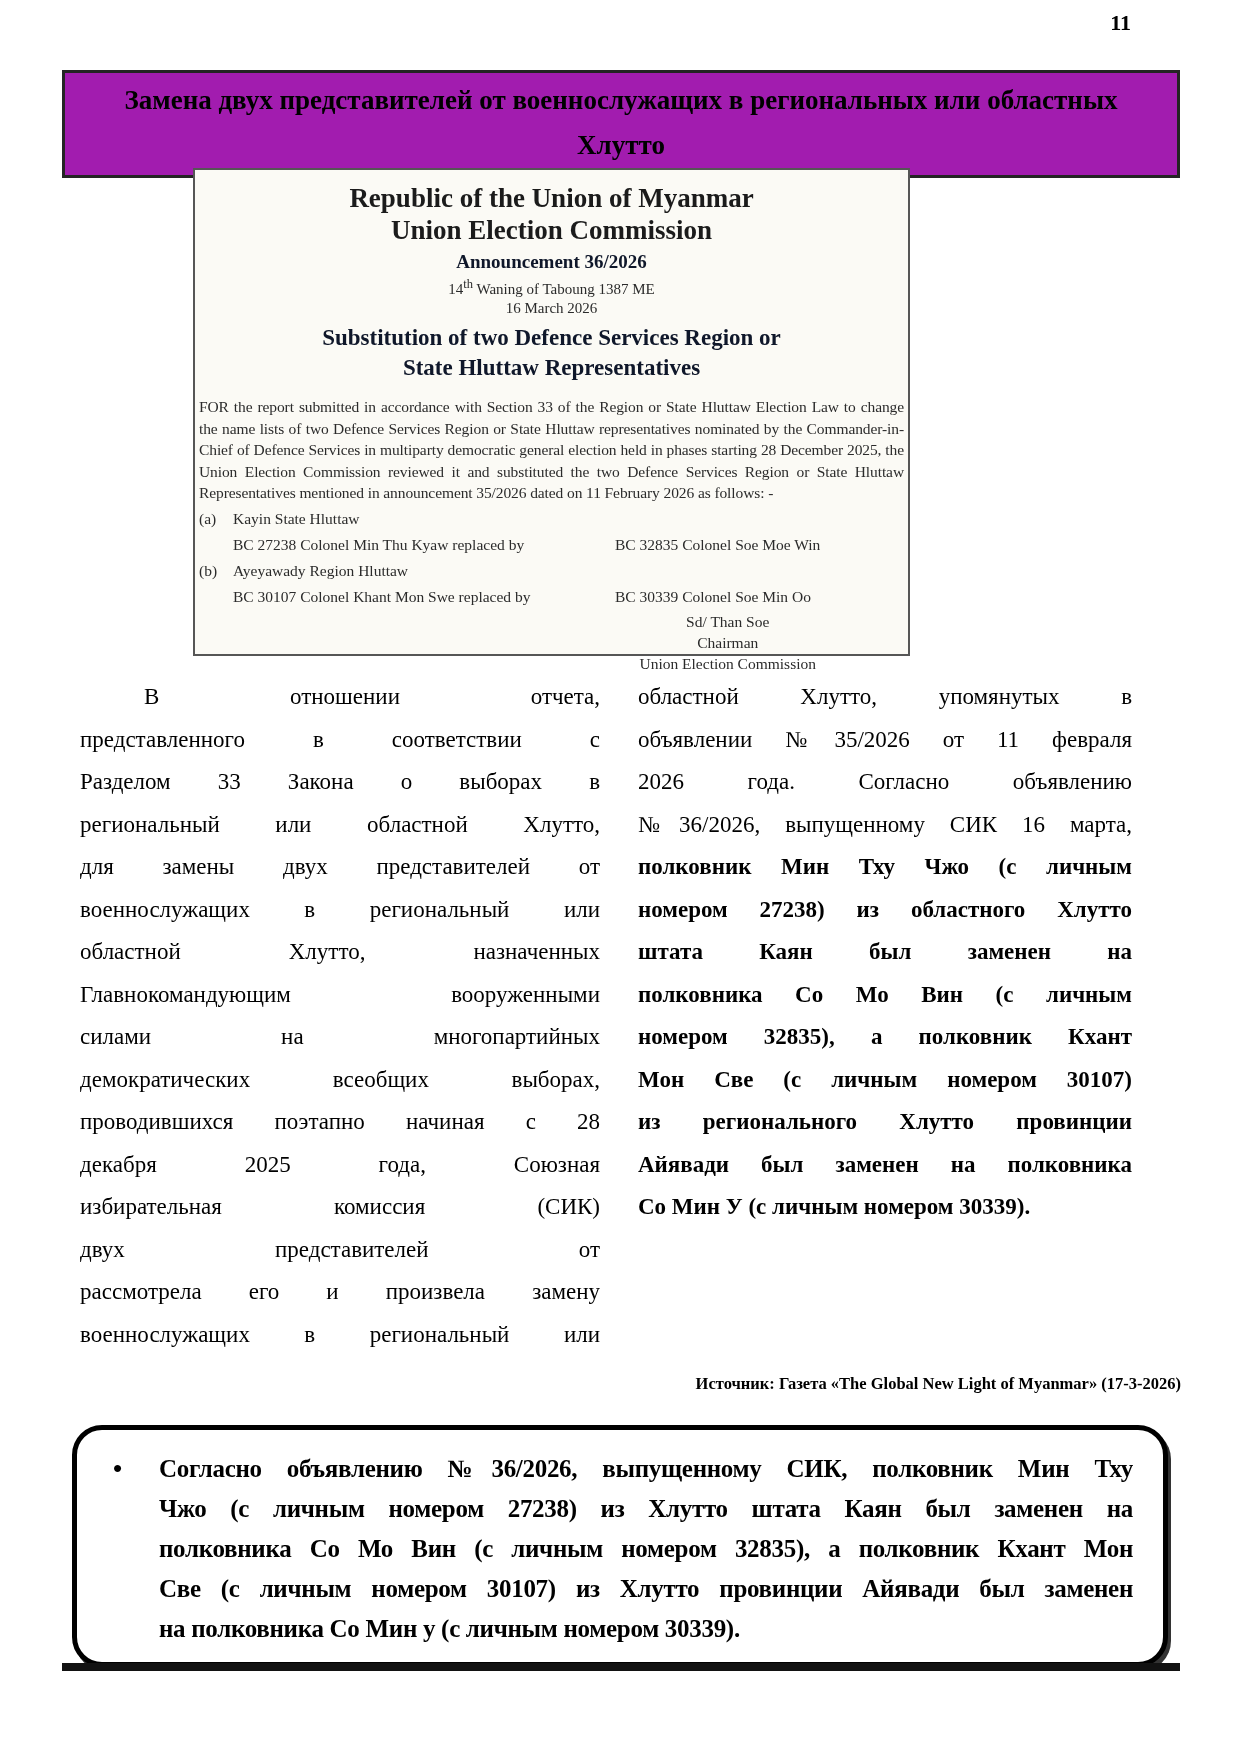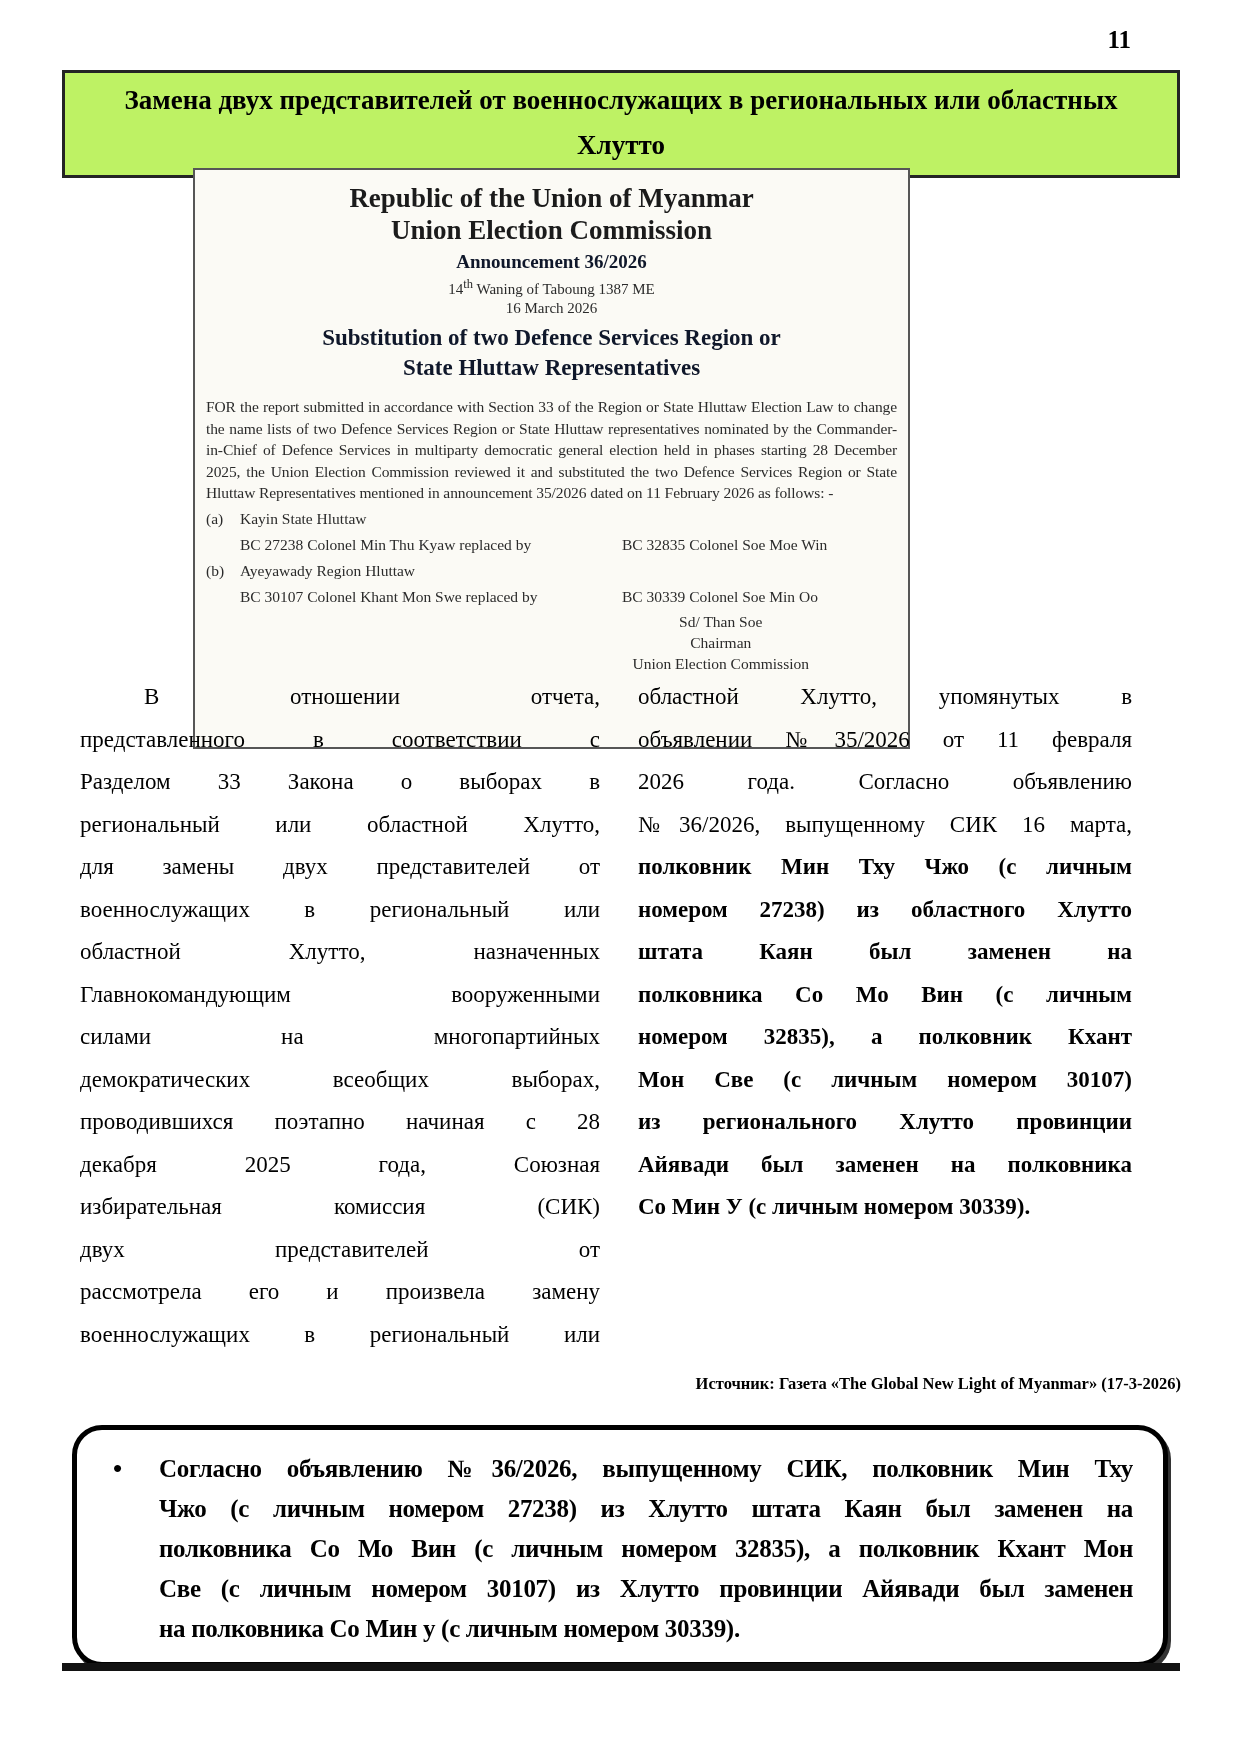--- a/index.html
+++ b/index.html
@@ -1,31 +1,31 @@
 <!DOCTYPE html>
 <html><head>
 <meta charset="utf-8">
 <style>
   html,body { margin:0; padding:0; background:#ffffff; }
   .page {
     position:relative; width:1241px; height:1755px; background:#ffffff;
     font-family:"Liberation Serif","DejaVu Serif",serif; color:#000;
     overflow:hidden;
   }
-  .page-number { position:absolute; top:26px; right:110px; font-size:25px; font-weight:bold; }
+  .page-number { position:absolute; top:10px; right:110px; font-size:22px; font-weight:bold; }
 
   .title-banner {
     position:absolute; left:62px; top:70px; width:1118px; box-sizing:border-box;
-    background:#bef264; border:3px solid #242424; text-align:center;
+    background:#a21caf; border:3px solid #242424; text-align:center;
     font-weight:bold; font-size:27px; line-height:45px; padding:5px 40px 7px;
   }
 
   .scan {
-    position:absolute; left:193px; top:168px; width:717px; height:581px; box-sizing:border-box;
-    background:#fbfaf5; border:2px solid #565656; padding:12px 11px 0; color:#2b2b2b;
+    position:absolute; left:193px; top:168px; width:717px; height:488px; box-sizing:border-box;
+    background:#fbfaf5; border:2px solid #565656; padding:12px 4px 0; color:#2b2b2b;
   }
   .scan-h1 { text-align:center; font-weight:bold; font-size:27px; line-height:32px; color:#1b1b1b; }
   .scan-h2 { text-align:center; font-weight:bold; font-size:19px; line-height:26px; margin-top:3px; color:#0f172a; }
   .scan-date { text-align:center; font-size:15px; line-height:19px; }
   .scan-h3 { text-align:center; font-weight:bold; font-size:23px; line-height:30px; margin-top:0; color:#0f172a; }
   .scan-h3.first { margin-top:5px; }
   .scan-body { font-size:15.5px; line-height:21.5px; text-align:justify; margin-top:13px; letter-spacing:-0.1px; }
   .scan-items { margin-top:2px; font-size:15.5px; line-height:26px; }
   .item-head { display:flex; }
   .item-label { width:34px; flex:none; }

